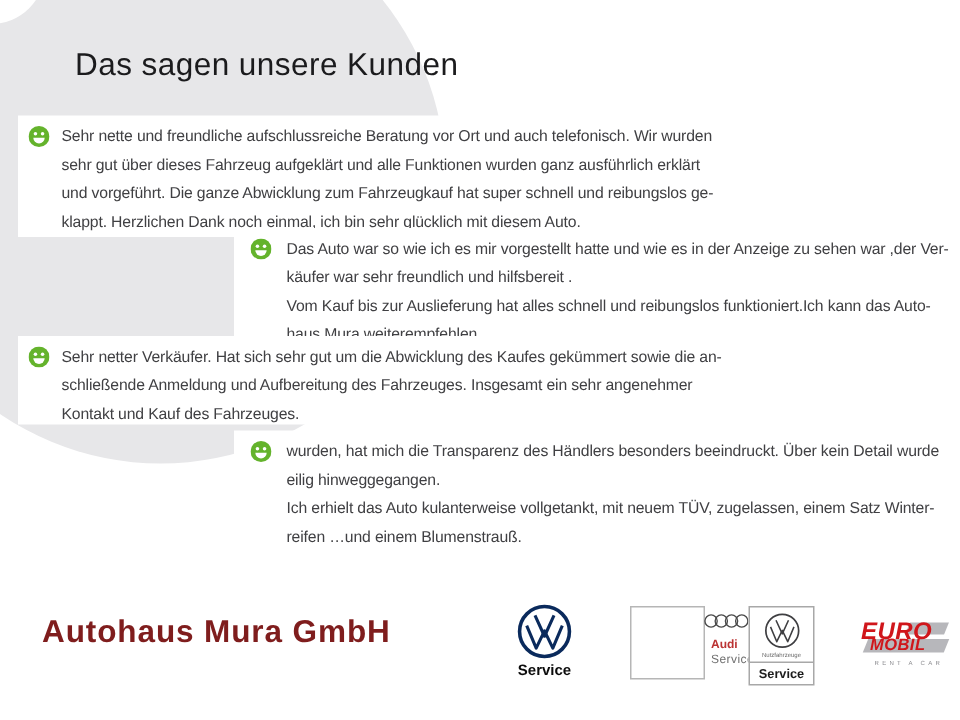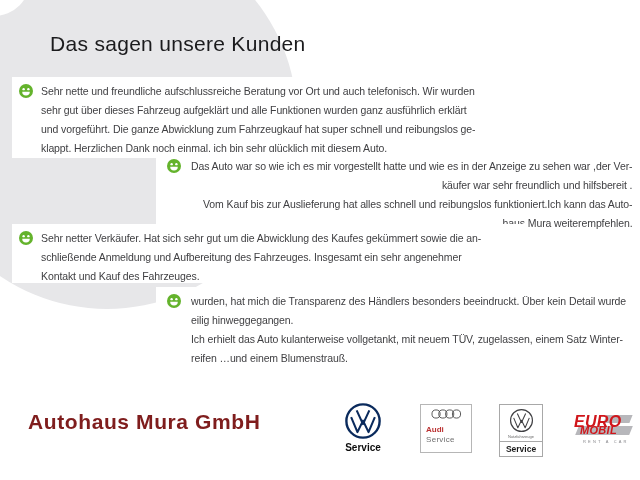--- a/index.html
+++ b/index.html
@@ -6,38 +6,38 @@
   .page{position:relative;width:640px;height:480px;background:#ffffff;overflow:hidden;
         font-family:"Liberation Sans", sans-serif;}
   .bg-circle{position:absolute;left:-83px;top:-71px;width:380px;height:380px;border-radius:50%;
              background:#e7e7e9;}
   .corner-circle{position:absolute;left:-42px;top:-56px;width:72px;height:72px;border-radius:50%;
                  background:#ffffff;}
   .page-title{position:absolute;left:50px;top:32px;font-size:21px;font-weight:normal;color:#1b1b1d;
               letter-spacing:0.3px;white-space:nowrap;}
   .testimonial{position:absolute;background:#ffffff;padding-left:48px;}
   .t1{left:12px;top:77px;width:466px;height:81px;}
-  .t2{left:156px;top:152px;width:420px;height:84px;text-align:right;}
+  .t2{left:156px;top:152px;width:420px;height:84px;}
   .t3{left:12px;top:224px;width:468px;height:59px;}
   .t4{left:156px;top:287px;width:484px;height:99px;}
   .smiley{position:absolute;width:14px;height:14px;}
   .t1 .smiley,.t3 .smiley{left:7px;top:7px;}
   .t2 .smiley,.t4 .smiley{left:11px;top:7px;}
   .t-text{position:absolute;top:5px;font-size:10.5px;line-height:19px;color:#404043;
           letter-spacing:-0.1px;}
   .t1 .t-text,.t3 .t-text{left:29px;}
   .t2 .t-text,.t4 .t-text{left:35px;}
   .t-line{white-space:nowrap;}
   .company-name{position:absolute;left:28px;top:410px;font-size:21px;font-weight:bold;color:#7f1d1d;
                 letter-spacing:0.6px;white-space:nowrap;}
   .vw-service{position:absolute;left:333px;top:402px;width:60px;text-align:center;}
   .vw-service .vw-mark{display:block;margin:0 auto;}
   .vw-service-label{font-size:10px;font-weight:bold;color:#0c0c0c;margin-top:2px;}
-  .audi-box{position:absolute;left:420px;top:404px;width:52px;height:49px;border:1px solid #b6b6b6;
-            background:#fff;box-sizing:border-box;}
+  .audi-box{position:absolute;left:420px;top:404px;width:42px;height:49px;border:1px solid #b6b6b6;
+            background:#fff;box-sizing:border-box;padding-left:48px;}
   .audi-rings{display:block;margin:4px auto 0 auto;}
   .audi-brand{font-size:8px;font-weight:bold;color:#bb3333;padding-left:5px;margin-top:6px;}
   .audi-label{font-size:8px;color:#6f6f6f;padding-left:5px;margin-top:1px;letter-spacing:0.3px;}
   .vwn-box{position:absolute;left:499px;top:404px;width:44px;height:53px;border:1px solid #a8a8a8;
            background:#fff;box-sizing:border-box;text-align:center;}
   .vwn-box .vw-mark{display:block;margin:3px auto 0 auto;}
   .vwn-brand{font-size:4px;color:#6a6a6a;margin-top:1px;}
   .vwn-divider{border-top:1px solid #a8a8a8;margin-top:2px;}
   .vwn-label{font-size:8.5px;font-weight:bold;color:#1c1c1c;padding-top:2px;}
   .euromobil{position:absolute;left:573px;top:413px;width:62px;height:38px;}

